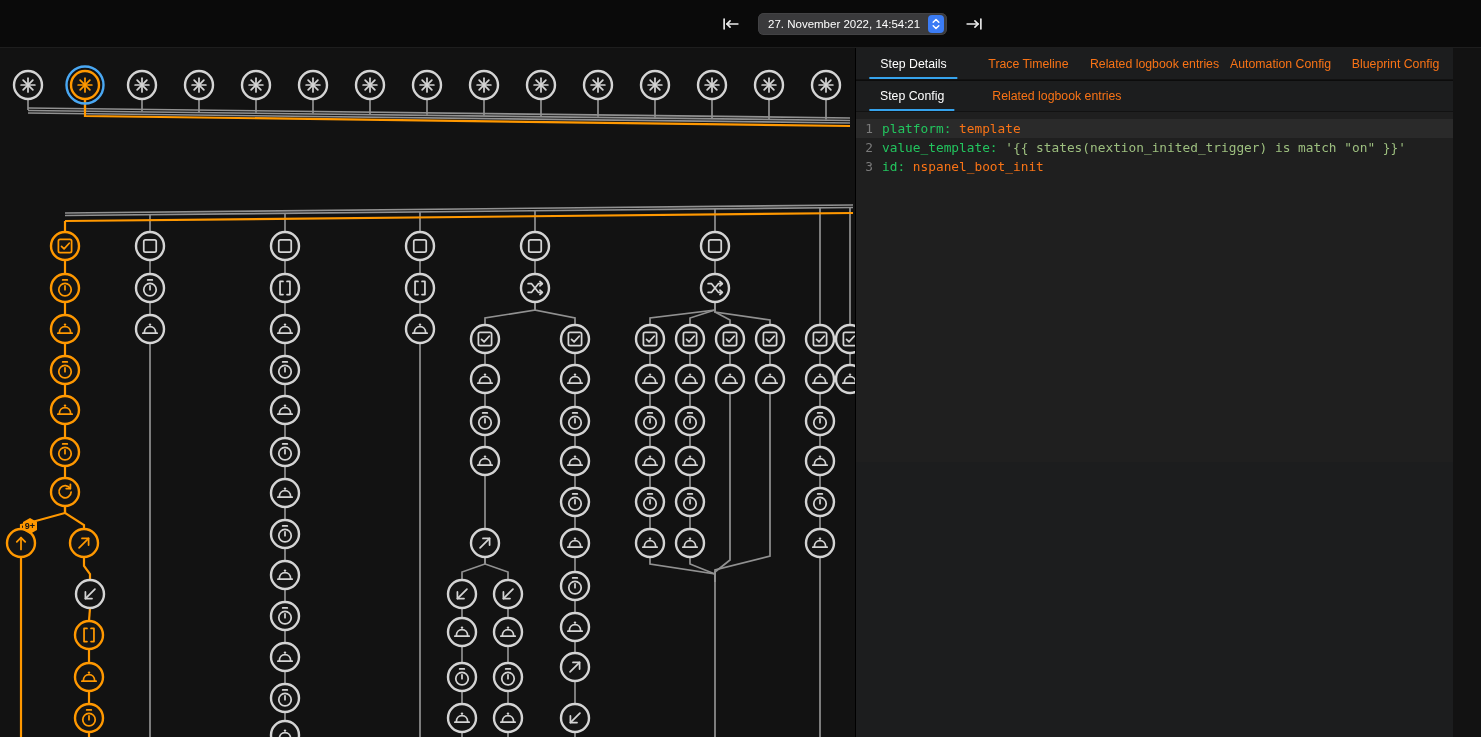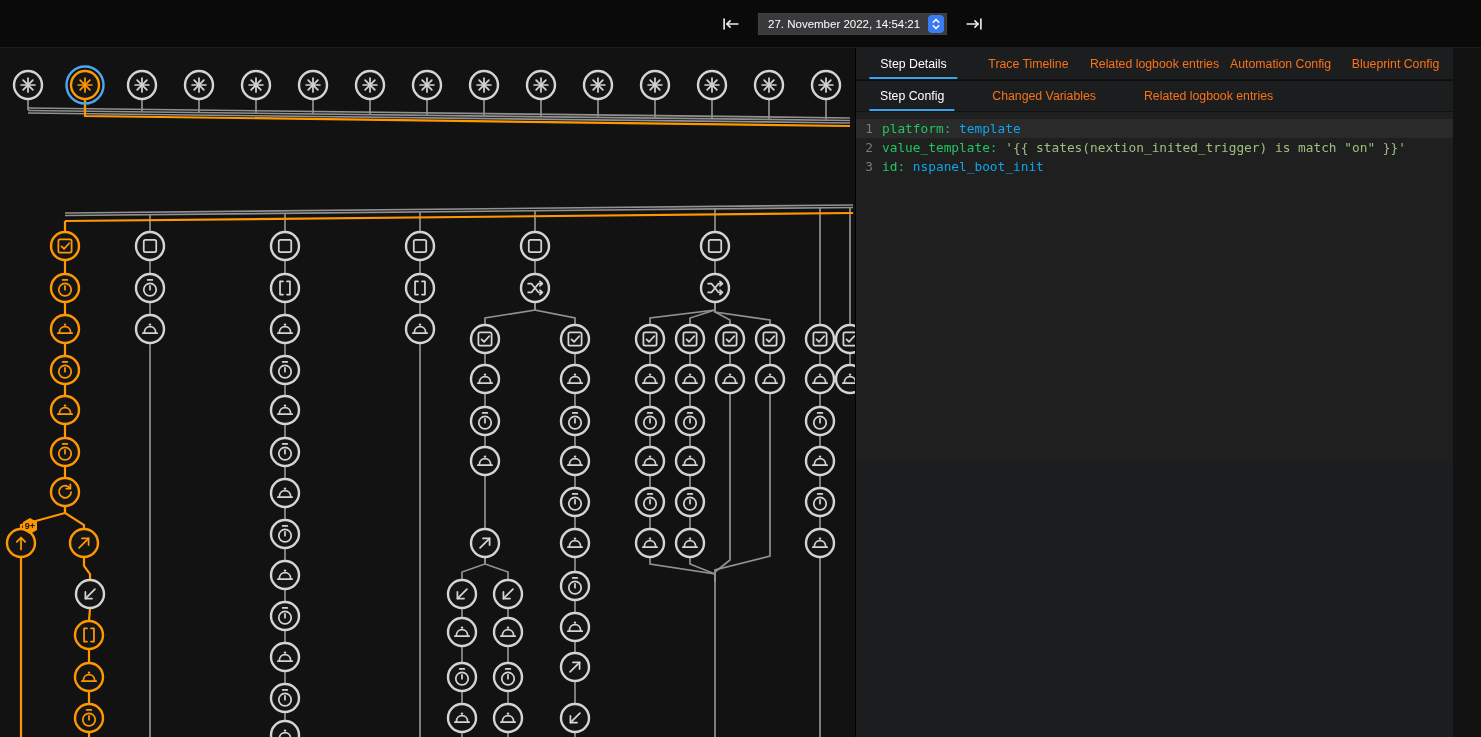--- a/index.html
+++ b/index.html
@@ -17,21 +17,21 @@
   .trace-nav {
     position:absolute; left:714px; top:0; height:48px;
     display:flex; align-items:center; gap:10px;
   }
   .nav-btn {
     width:34px; height:34px; border:none; background:transparent; padding:0;
     display:flex; align-items:center; justify-content:center; cursor:pointer;
   }
   .nav-btn svg { width:22px; height:22px; fill:none; stroke:#ececec; stroke-width:1.8; stroke-linecap:round; stroke-linejoin:round; }
   .run-select {
-    height:22px; background:#3a3a3c; border-radius:0; cursor:pointer;
+    height:22px; background:#3a3a3c; border-radius:6px; cursor:pointer;
     display:flex; align-items:center; gap:8px; padding:0 3px 0 10px;
     font-size:11.5px; color:#fff; box-shadow:0 0 0 0.5px #4a4a4c inset;
     white-space:nowrap;
   }
   .stepper {
     width:16px; height:18px; border-radius:4px; background:#3b7cf5;
     display:flex; align-items:center; justify-content:center;
   }
   .stepper svg { width:10px; height:14px; fill:none; stroke:#fff; stroke-width:1.5; stroke-linecap:round; stroke-linejoin:round; }
   
@@ -69,21 +69,21 @@
   .code {
     height:350px; background:#1f1f1f; padding:7px 0;
     font-family:"DejaVu Sans Mono","Liberation Mono",monospace;
     font-size:12.8px; line-height:19px; color:#d6d6d6;
   }
   .code-line { display:flex; }
   .code-line.active { background:#2a2a2a; }
   .ln { flex:0 0 26px; text-align:right; padding-right:9px; color:#7b7b7b; user-select:none; }
   .lt { white-space:pre; }
   .tok-key { color:#22c55e; }
-  .tok-plain { color:#0ea5e9; }
+  .tok-plain { color:#f97316; }
   .tok-str { color:#9dbf7f; }
 </style>
 </head>
 <body>
 
 <div class="app">
 
   <header class="topbar">
     <div class="trace-nav">
       <button class="nav-btn">
@@ -690,21 +690,20 @@
   <aside class="panel">
     <div class="tabbar top" id="detail-tabs">
         <div class="tab active">Step Details</div>
         <div class="tab">Trace Timeline</div>
         <div class="tab">Related logbook entries</div>
         <div class="tab">Automation Config</div>
         <div class="tab">Blueprint Config</div>
       </div>
     <div class="tabbar sub" id="config-tabs">
         <div class="tab active">Step Config</div>
-        <div class="tab">Changed Variables</div>
         <div class="tab">Related logbook entries</div>
       </div>
     <div class="code">
       <div id="code-lines">
           <div class="code-line active">
             <span class="ln">1</span>
             <span class="lt"><span class="tok-key">platform:</span><span class="tok-plain"> template</span></span>
           </div>
           <div class="code-line">
             <span class="ln">2</span>

